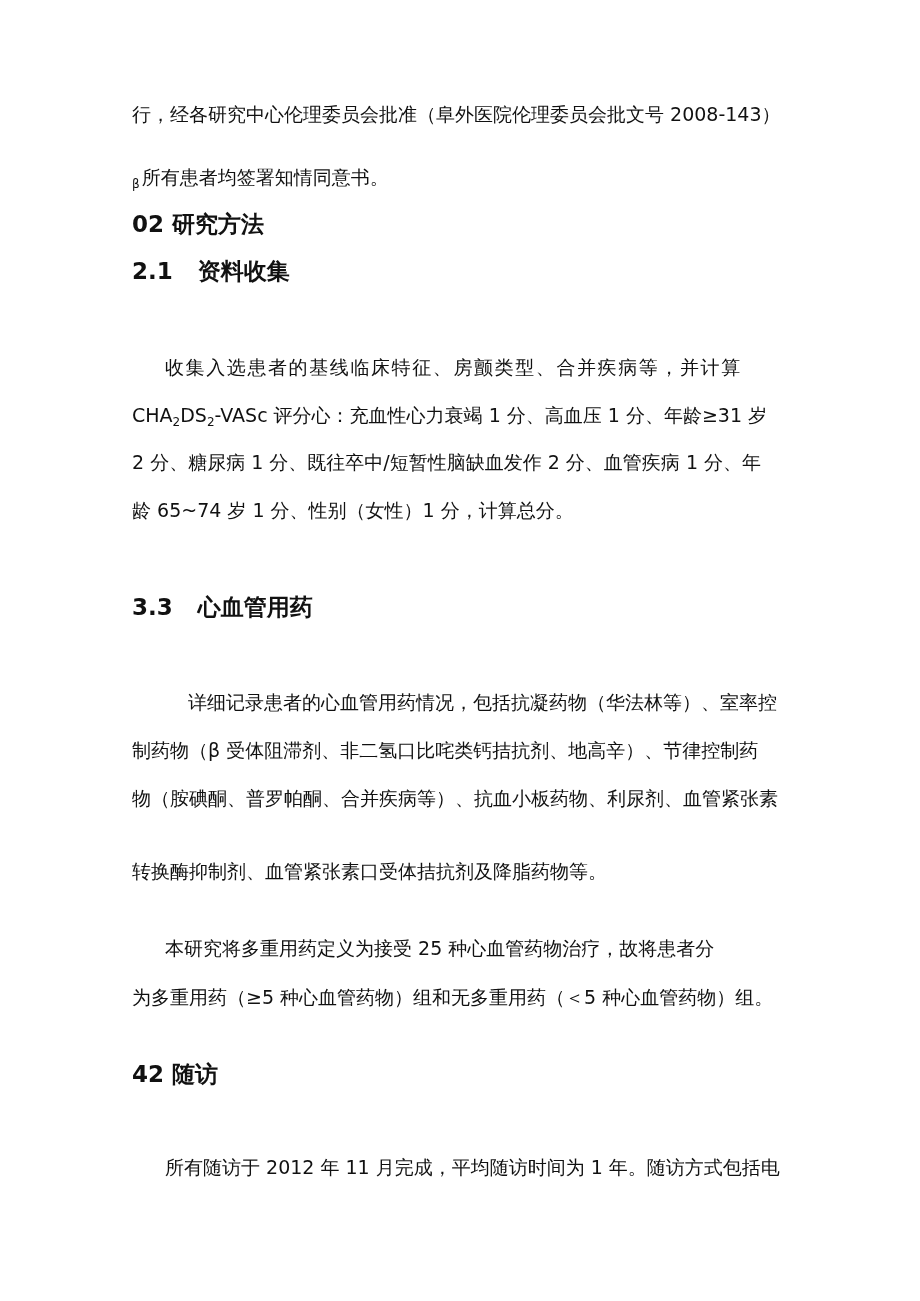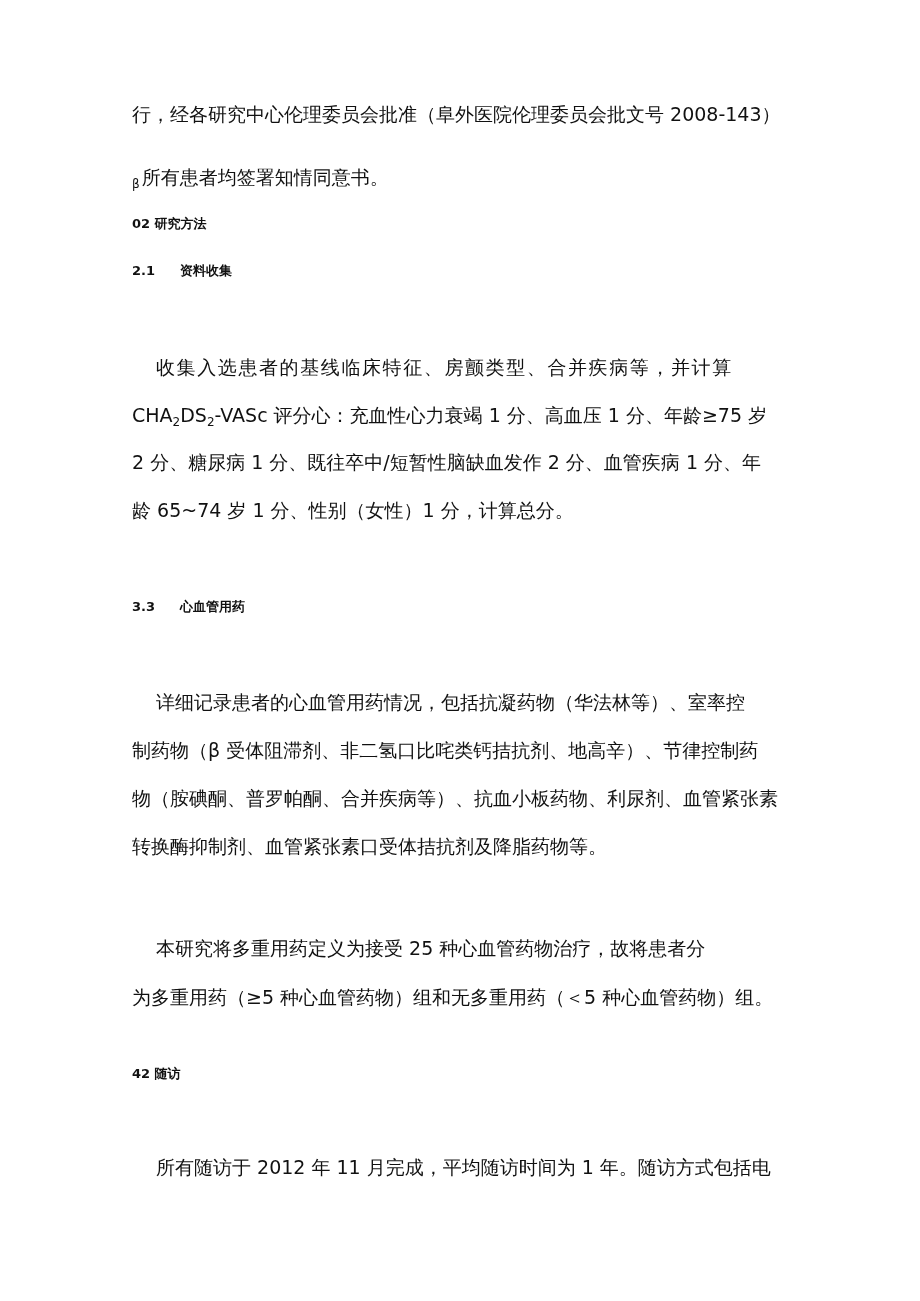--- a/index.html
+++ b/index.html
@@ -18,50 +18,50 @@
   .line {
     position: absolute;
     left: 132px;
     font-size: 19px;
     line-height: 24px;
     white-space: nowrap;
     letter-spacing: 0px;
   }
   .heading {
     font-weight: bold;
-    font-size: 13px;
+    font-size: 23px;
   }
-  .indent { left: 156px; }
+  .indent { left: 165px; }
   .spaced { letter-spacing: 1.6px; }
   .sub { font-size: 12px; vertical-align: -4px; }
   .beta-small { font-size: 12px; vertical-align: -4px; margin-right: 2px; }
 </style>
 </head>
 <body>
 
 <div>
 
   <div class="line" style="top:102px;">行，经各研究中心伦理委员会批准（阜外医院伦理委员会批文号 2008-143）</div>
   <div class="line" style="top:165px;"><span class="beta-small">β</span><span>所有患者均签署知情同意书。</span></div>
 
   <div class="line heading" style="top:212px;">02 研究方法</div>
 
   <div class="line heading" style="top:259px;"><span>2.1</span><span style="display:inline-block;width:25px;"></span><span>资料收集</span></div>
 
   <div class="line indent spaced" style="top:355px;">收集入选患者的基线临床特征、房颤类型、合并疾病等，并计算</div>
-  <div class="line" style="top:403px;"><span>CHA</span><span class="sub">2</span><span>DS</span><span class="sub">2</span><span>-VASc 评分心：充血性心力衰竭 1 分、高血压 1 分、年龄≥75 岁</span></div>
+  <div class="line" style="top:403px;"><span>CHA</span><span class="sub">2</span><span>DS</span><span class="sub">2</span><span>-VASc 评分心：充血性心力衰竭 1 分、高血压 1 分、年龄≥31 岁</span></div>
   <div class="line" style="top:450px;">2 分、糖尿病 1 分、既往卒中/短暂性脑缺血发作 2 分、血管疾病 1 分、年</div>
   <div class="line" style="top:498px;">龄 65~74 岁 1 分、性别（女性）1 分，计算总分。</div>
 
   <div class="line heading" style="top:595px;"><span>3.3</span><span style="display:inline-block;width:25px;"></span><span>心血管用药</span></div>
 
-  <div class="line indent" style="top:690px;">详细记录患者的心血管用药情况，包括抗凝药物（华法林等）、室率控</div>
+  <div class="line indent" style="top:690px;margin-left:23px;">详细记录患者的心血管用药情况，包括抗凝药物（华法林等）、室率控</div>
   <div class="line" style="top:738px;">制药物（β 受体阻滞剂、非二氢口比咤类钙拮抗剂、地高辛）、节律控制药</div>
   <div class="line" style="top:786px;">物（胺碘酮、普罗帕酮、合并疾病等）、抗血小板药物、利尿剂、血管紧张素</div>
-  <div class="line" style="top:834px;">转换酶抑制剂、血管紧张素口受体拮抗剂及降脂药物等。</div>
+  <div class="line" style="top:859px;">转换酶抑制剂、血管紧张素口受体拮抗剂及降脂药物等。</div>
 
   <div class="line indent" style="top:936px;">本研究将多重用药定义为接受 25 种心血管药物治疗，故将患者分</div>
   <div class="line" style="top:985px;">为多重用药（≥5 种心血管药物）组和无多重用药（＜5 种心血管药物）组。</div>
 
   <div class="line heading" style="top:1062px;">42 随访</div>
 
   <div class="line indent" style="top:1155px;">所有随访于 2012 年 11 月完成，平均随访时间为 1 年。随访方式包括电</div>
 
 </div>
 

